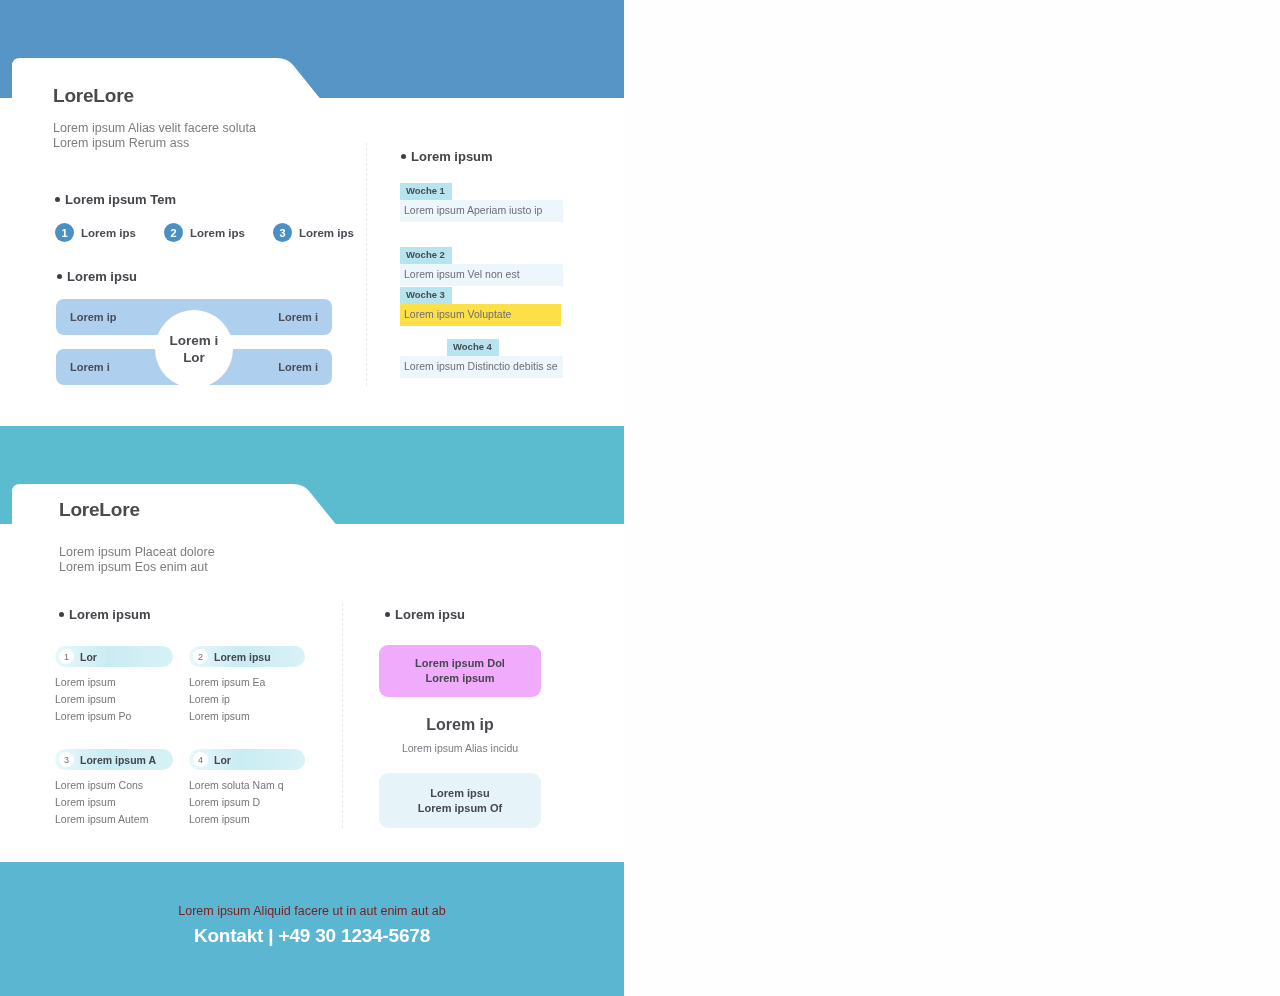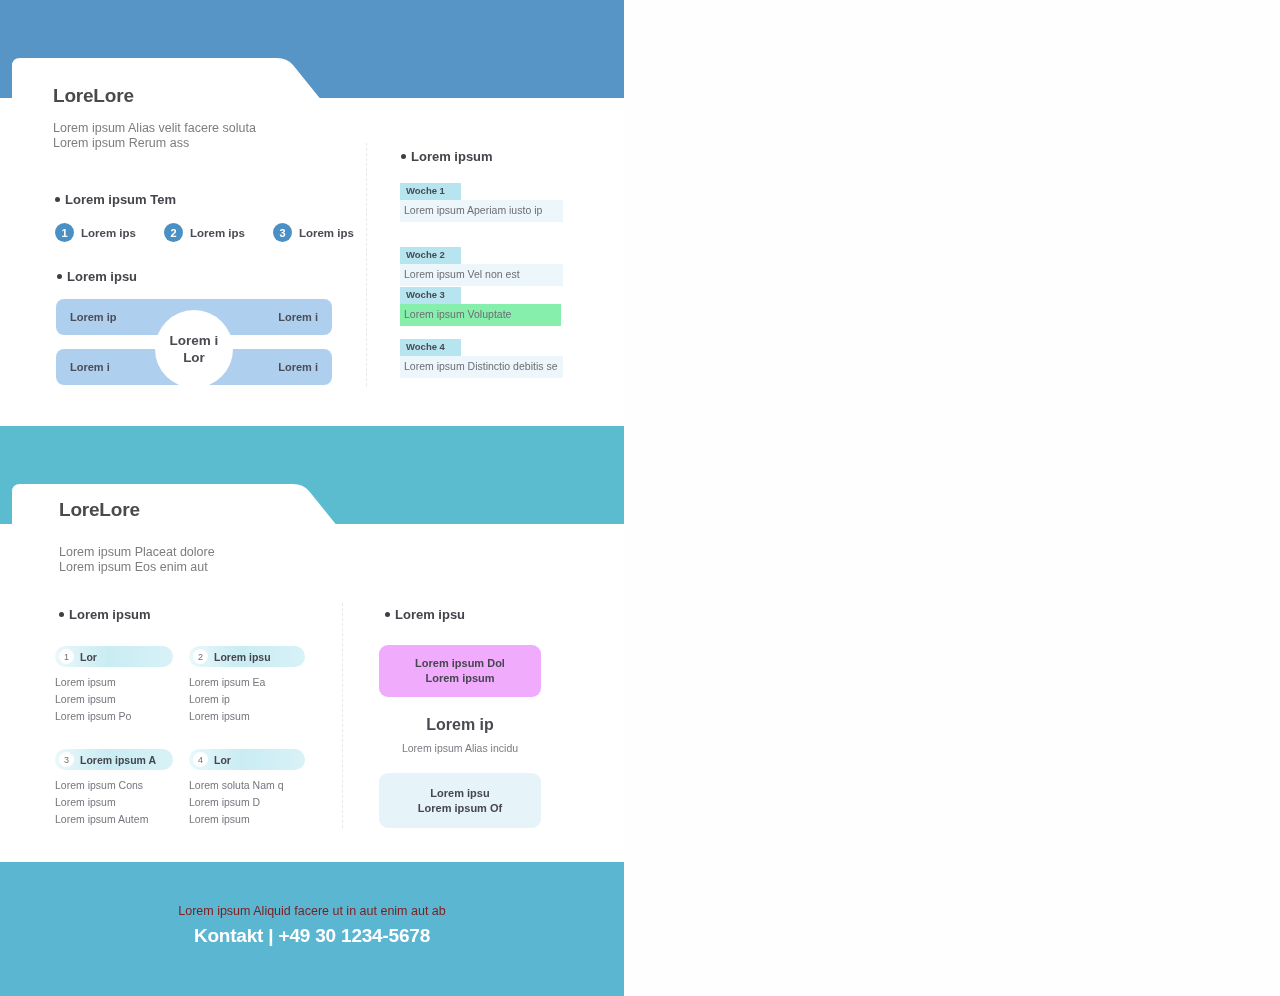--- a/index.html
+++ b/index.html
@@ -150,21 +150,21 @@
   }
 
   
   .tl-item { position: absolute; width: 164px; }
   .tl-badge {
     display: inline-block;
     background: #b6e4ef;
     color: #4a4a52;
     font-size: 9.5px;
     font-weight: bold;
-    padding: 3px 16px 4px 6px;
+    padding: 3px 7px 4px 6px;
     line-height: 1;
   }
   .tl-desc {
     background: #edf6fb;
     color: #6d6d75;
     font-size: 10.5px;
     padding: 5px 6px 6px 4px;
     line-height: 1.1;
     white-space: nowrap;
     overflow: hidden;
@@ -332,24 +332,24 @@
   <div class="tl-item" style="left:400px; top:180px;">
     <span class="tl-badge" style="background: rgb(182, 228, 239);">Woche 1</span>
     <div class="tl-desc" style="width: 163px; background: rgb(237, 246, 251);">Lorem ipsum Aperiam iusto ip</div>
   </div>
   <div class="tl-item" style="left:400px; top:244px;">
     <span class="tl-badge" style="background: rgb(182, 228, 239);">Woche 2</span>
     <div class="tl-desc" style="width: 163px; background: rgb(237, 246, 251);">Lorem ipsum Vel non est</div>
   </div>
   <div class="tl-item" style="left:400px; top:284px;">
     <span class="tl-badge" style="background: rgb(182, 228, 239);">Woche 3</span>
-    <div class="tl-desc" style="width: 161px; background: #86efac;">Lorem ipsum Voluptate</div>
+    <div class="tl-desc" style="width: 161px; background: #fde047;">Lorem ipsum Voluptate</div>
   </div>
   <div class="tl-item" style="left:400px; top:336px;">
-    <span class="tl-badge" style="background: rgb(182, 228, 239);">Woche 4</span>
+    <span class="tl-badge" style="background: rgb(182, 228, 239); margin-left: 47px;">Woche 4</span>
     <div class="tl-desc" style="width: 163px; background: rgb(237, 246, 251);">Lorem ipsum Distinctio debitis se</div>
   </div>
 
   <div class="banner" style="top:426px;height:102px;">
     <div class="banner-bar" id="s2bar" style="background: rgb(91, 188, 208);"></div>
     <div class="banner-notch">
       <svg viewBox="0 0 612 44" preserveAspectRatio="none">
         <path id="s2notch" d="M0,44 L0,8 Q0,0 8,0 L281,0 Q291,0 297,7 L322,38 Q326,44 334,44 Z" fill="#ffffff"></path>
       </svg>
     </div>

